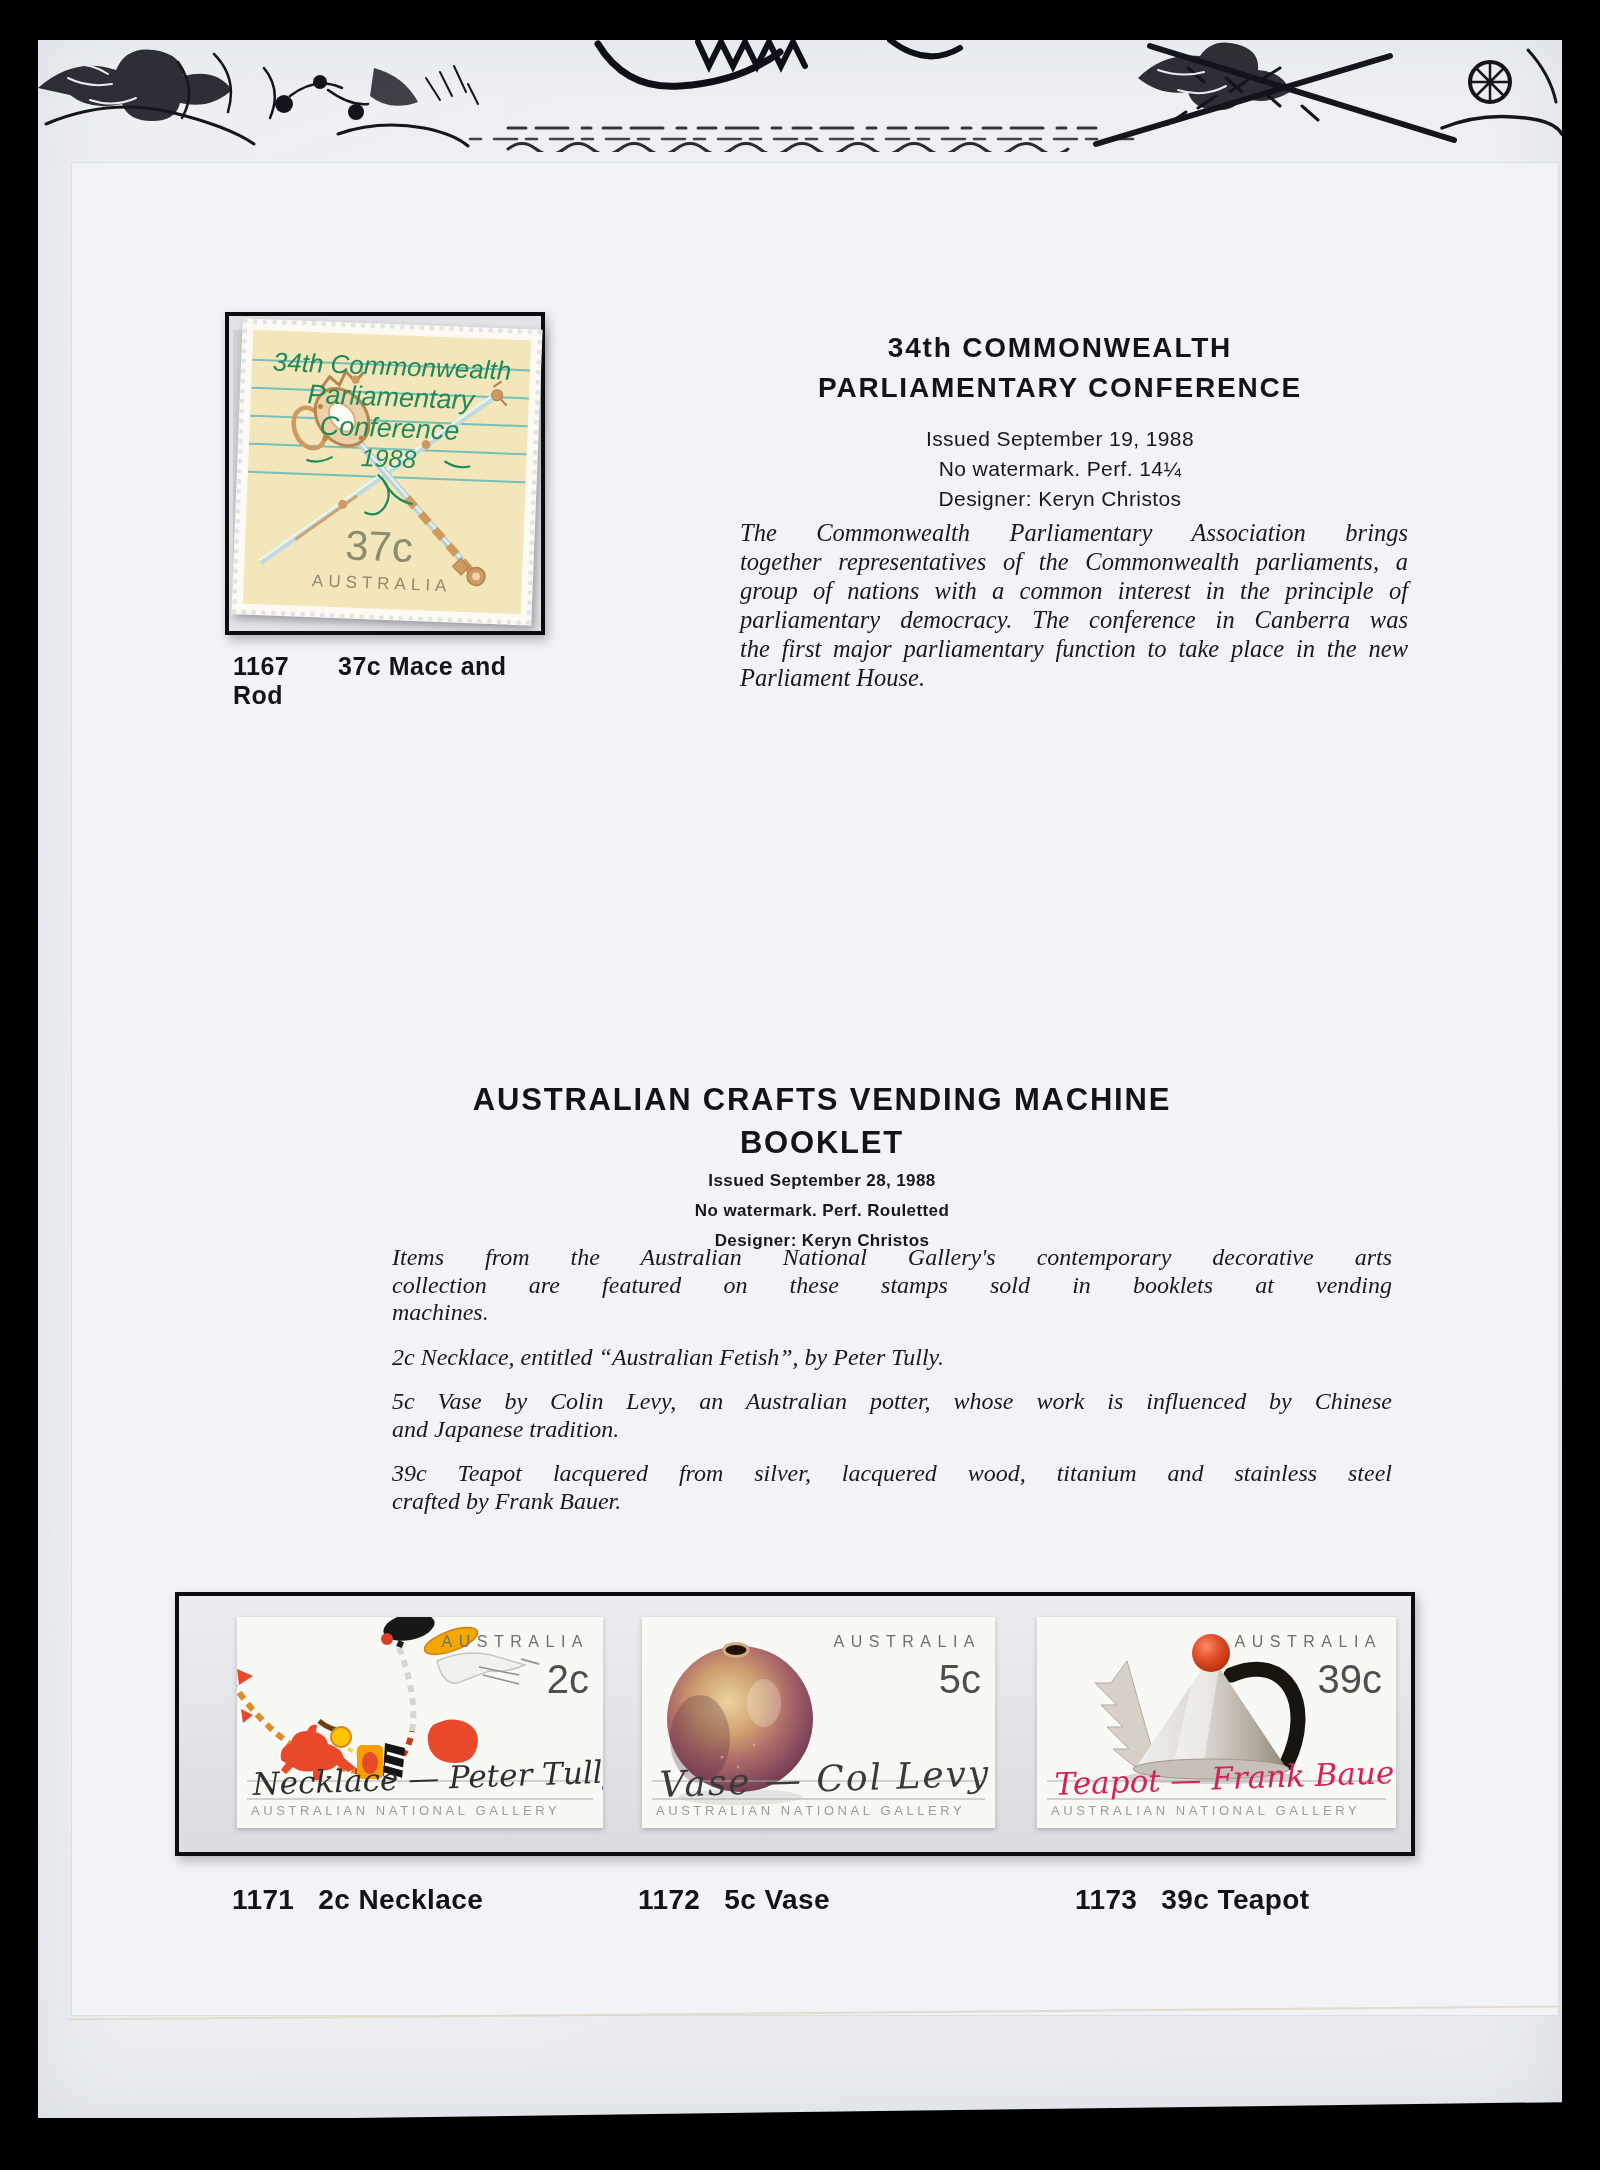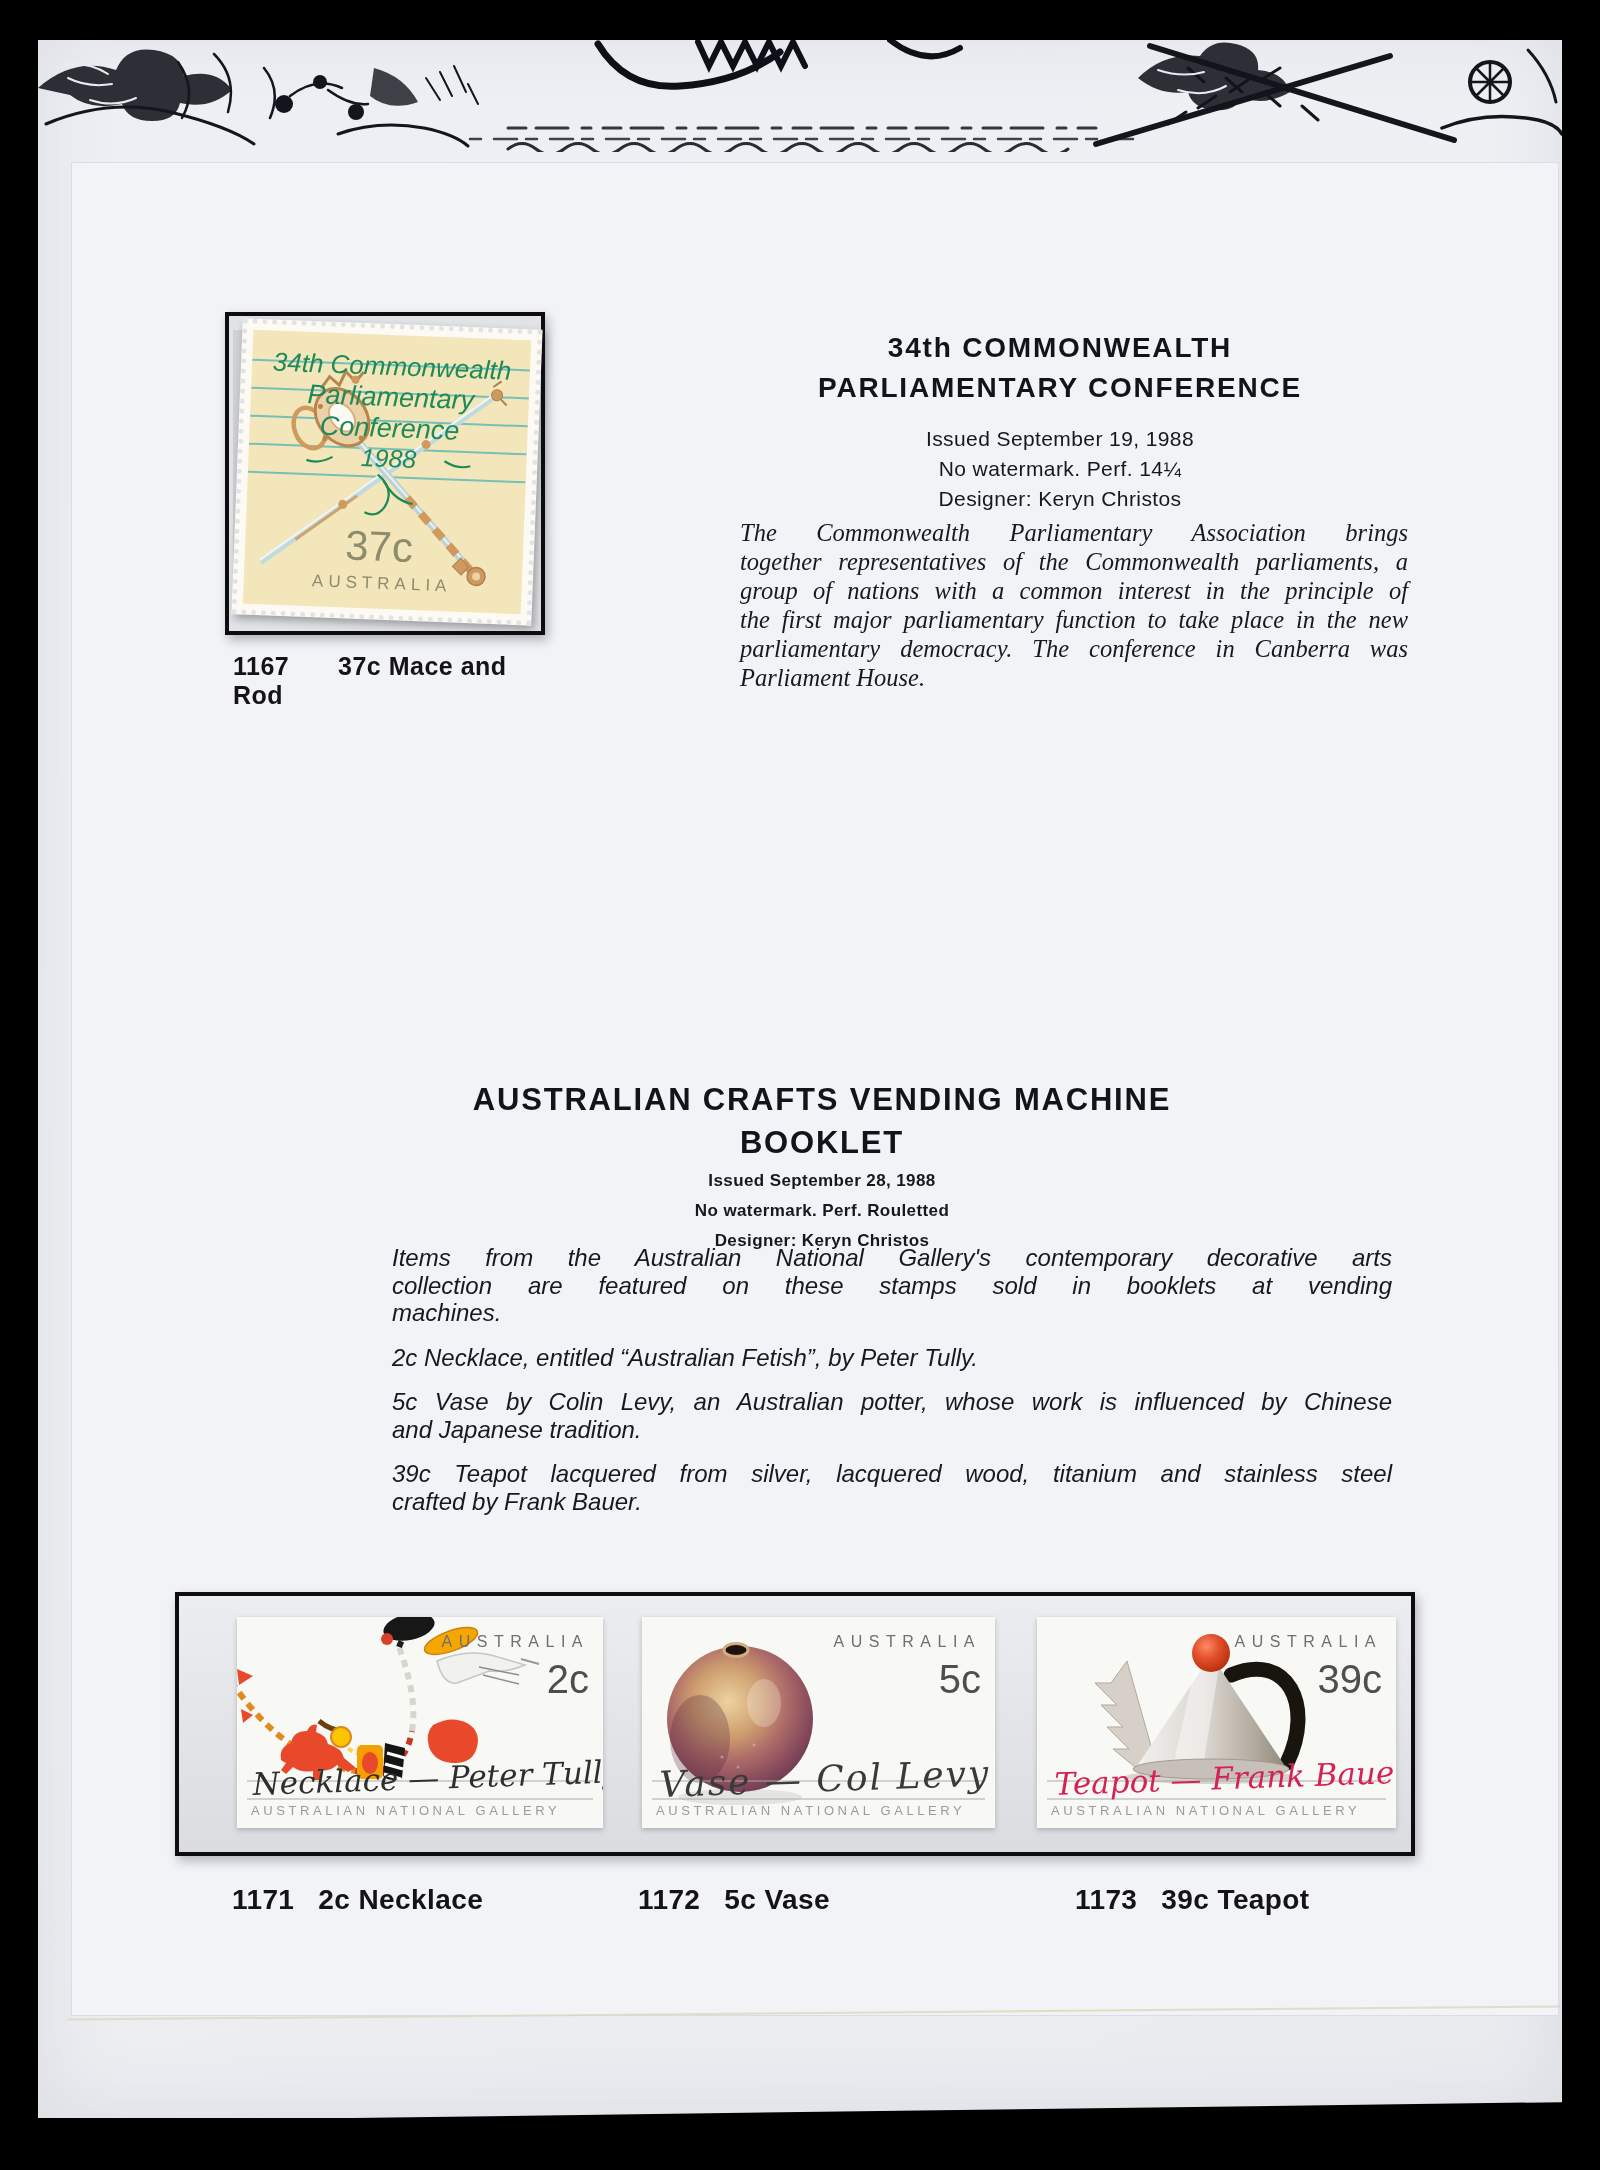--- a/index.html
+++ b/index.html
@@ -39,21 +39,21 @@
   .s1-desc{position:absolute;left:702px;top:492px;width:668px;
         font-family:"Liberation Serif",serif;font-style:italic;
         font-size:24.5px;line-height:29px;color:#181820;}
 
   
   .s2-titles{position:absolute;left:284px;top:1052px;width:1000px;text-align:center;
         font-weight:bold;color:#13131a;font-size:31px;letter-spacing:1.8px;line-height:43px;}
   .s2-info{position:absolute;left:284px;top:1140px;width:1000px;text-align:center;
         font-weight:bold;color:#17171e;font-size:17px;line-height:30px;letter-spacing:.4px;}
   .s2-paras{position:absolute;left:354px;top:1218px;width:1000px;
-        font-family:Liberation Sans, sans-serif;font-style:italic;
+        font-family:Liberation Serif, serif;font-style:italic;
         font-size:24px;line-height:27.5px;color:#181820;}
   .s2-paras .para{margin:0 0 17px 0;}
   .jline{text-align:justify;text-align-last:justify;}
   .jlast{text-align:left;}
 
   
   .strip-mount{position:absolute;left:137px;top:1566px;width:1240px;height:264px;
         background:linear-gradient(180deg,#ecedf0 0%,#e2e3e7 60%,#dadce0 100%);
         border:4px solid #0d0d0f;box-sizing:border-box;
         box-shadow:3px 5px 10px rgba(30,30,40,.28);}
@@ -190,22 +190,22 @@
   </div>
   <div class="s1-info">
     <div>Issued September 19, 1988</div>
     <div>No watermark. Perf. 14¼</div>
     <div>Designer: Keryn Christos</div>
   </div>
   <div class="s1-desc">
     <div class="jline">The Commonwealth Parliamentary Association brings</div>
     <div class="jline">together representatives of the Commonwealth parliaments, a</div>
     <div class="jline">group of nations with a common interest in the principle of</div>
+    <div class="jline">parliamentary democracy. The conference in Canberra was</div>
     <div class="jline">the first major parliamentary function to take place in the new</div>
-    <div class="jline">parliamentary democracy. The conference in Canberra was</div>
     <div class="jlast">Parliament House.</div>
   </div>
 
   <div class="s2-titles">
     <div>AUSTRALIAN CRAFTS VENDING MACHINE</div>
     <div>BOOKLET</div>
   </div>
   <div class="s2-info">
     <div>Issued September 28, 1988</div>
     <div>No watermark. Perf. Rouletted</div>

